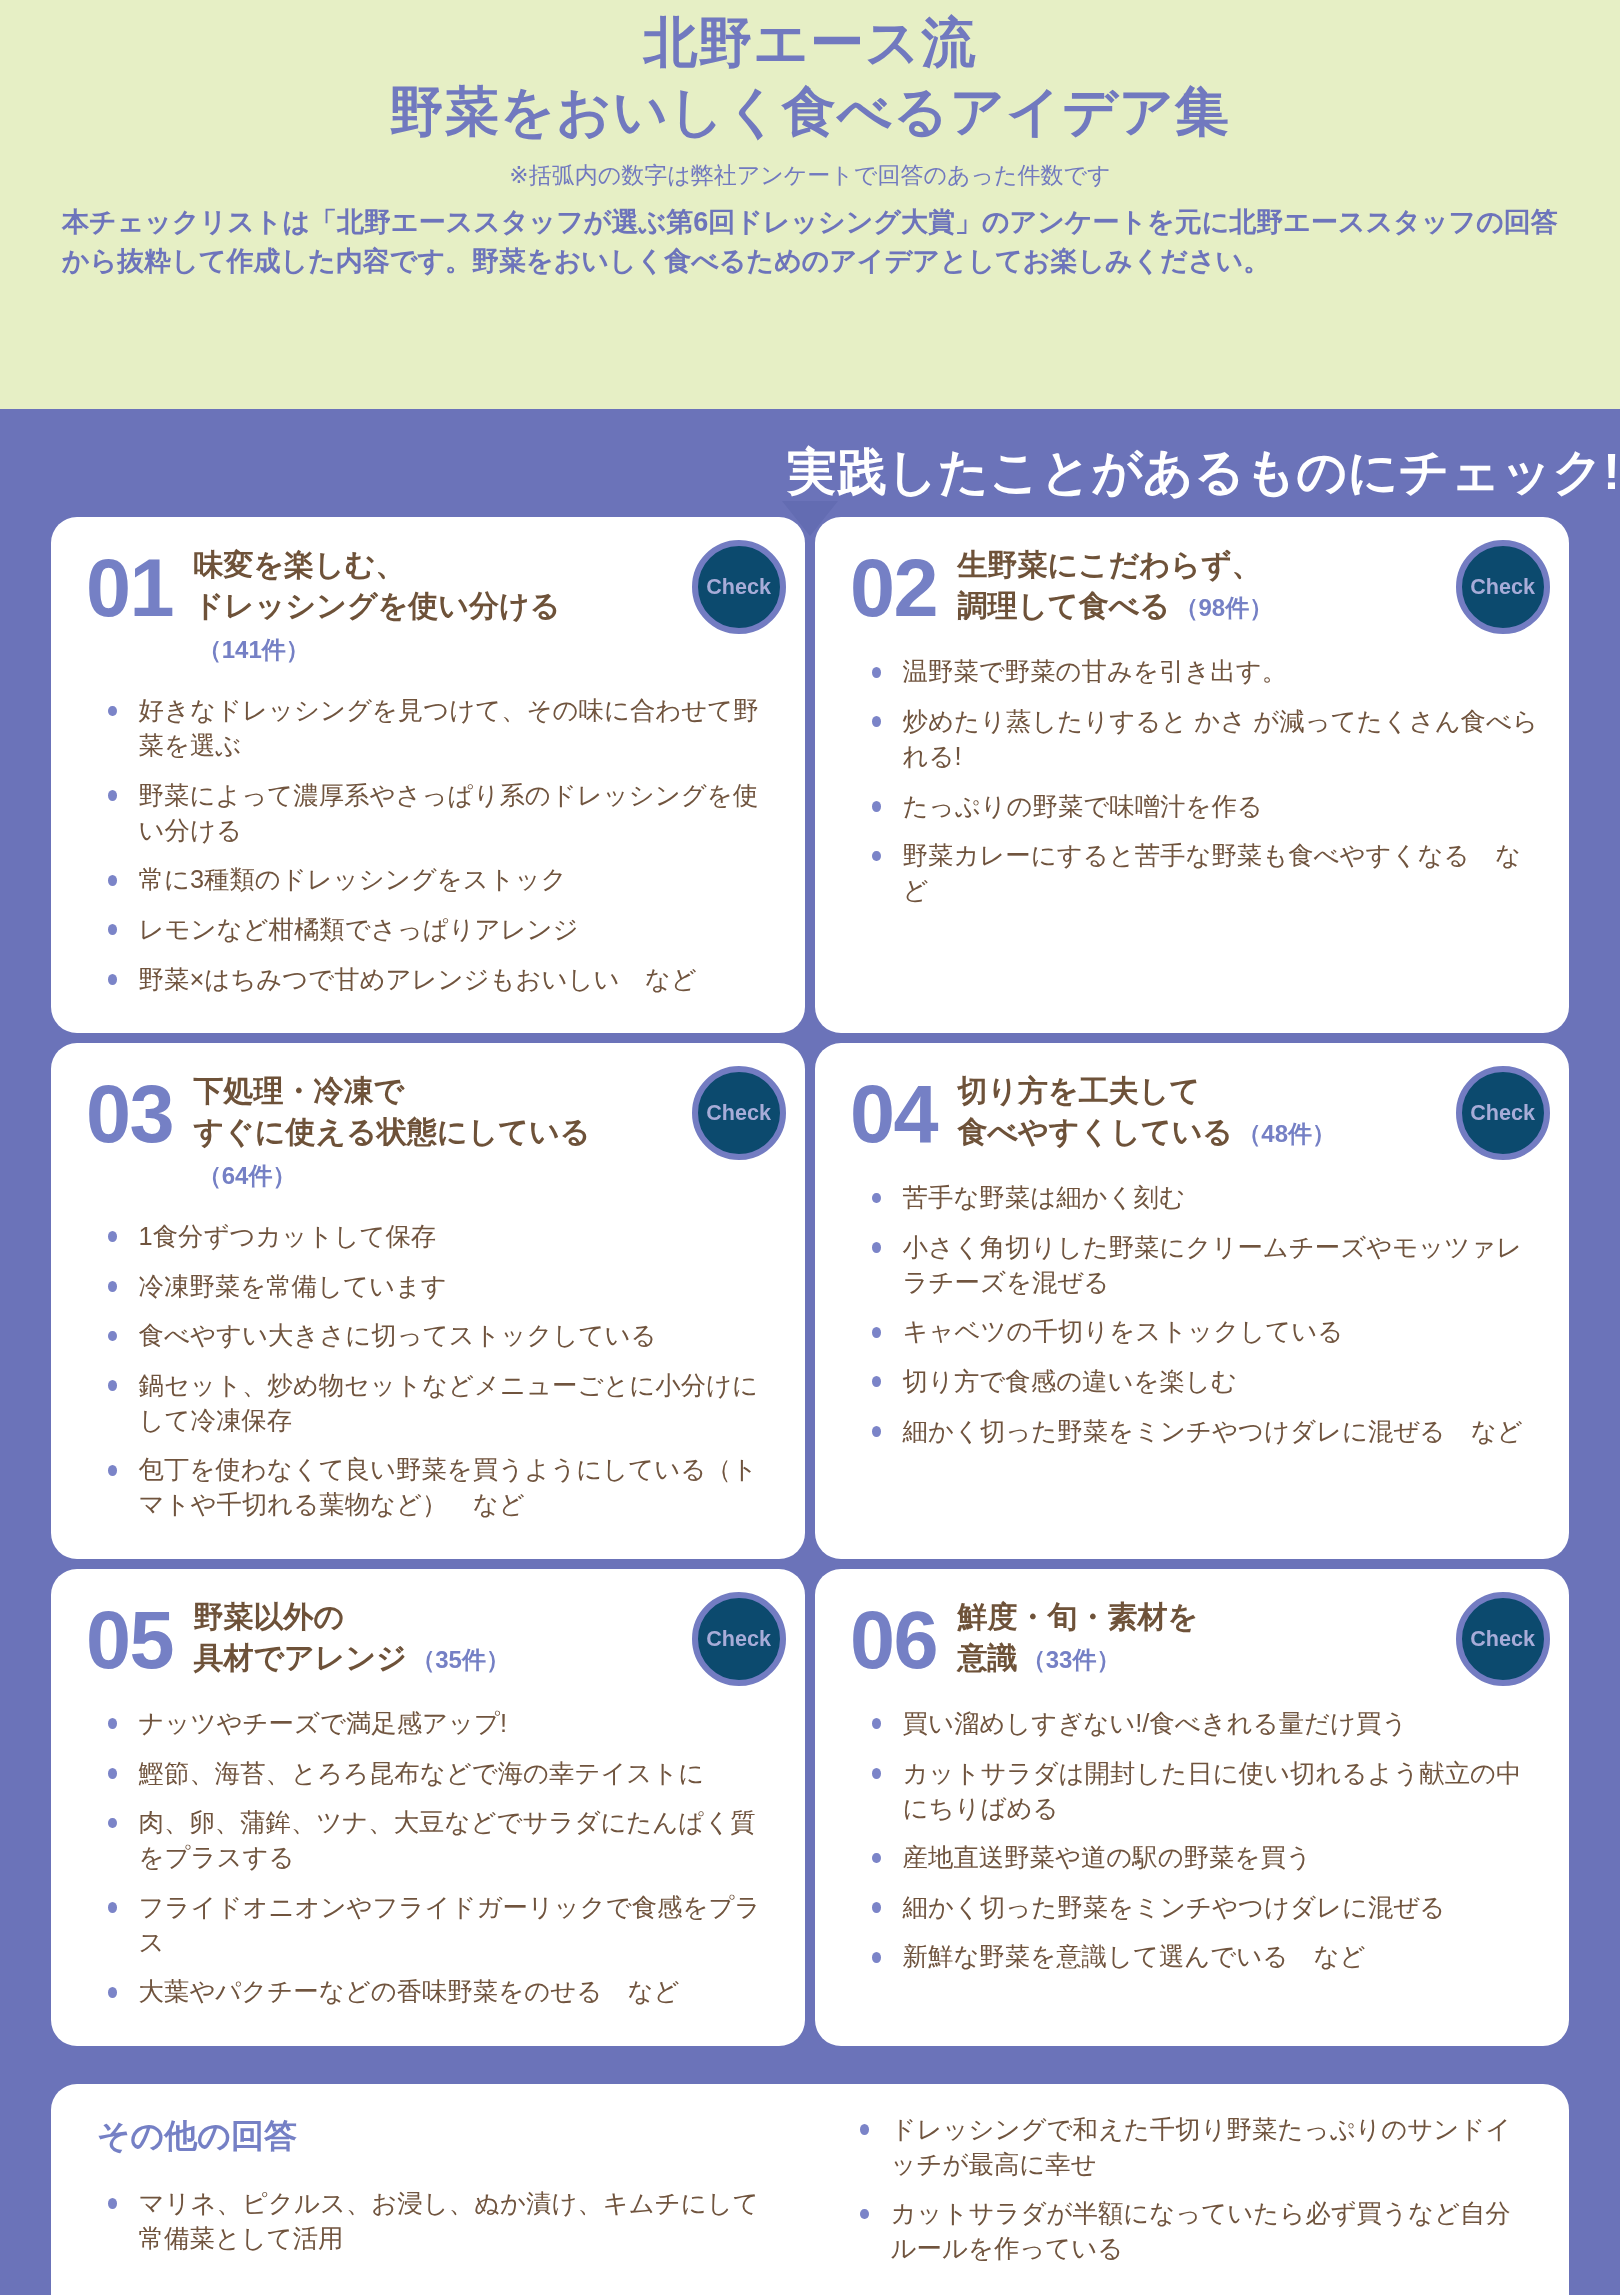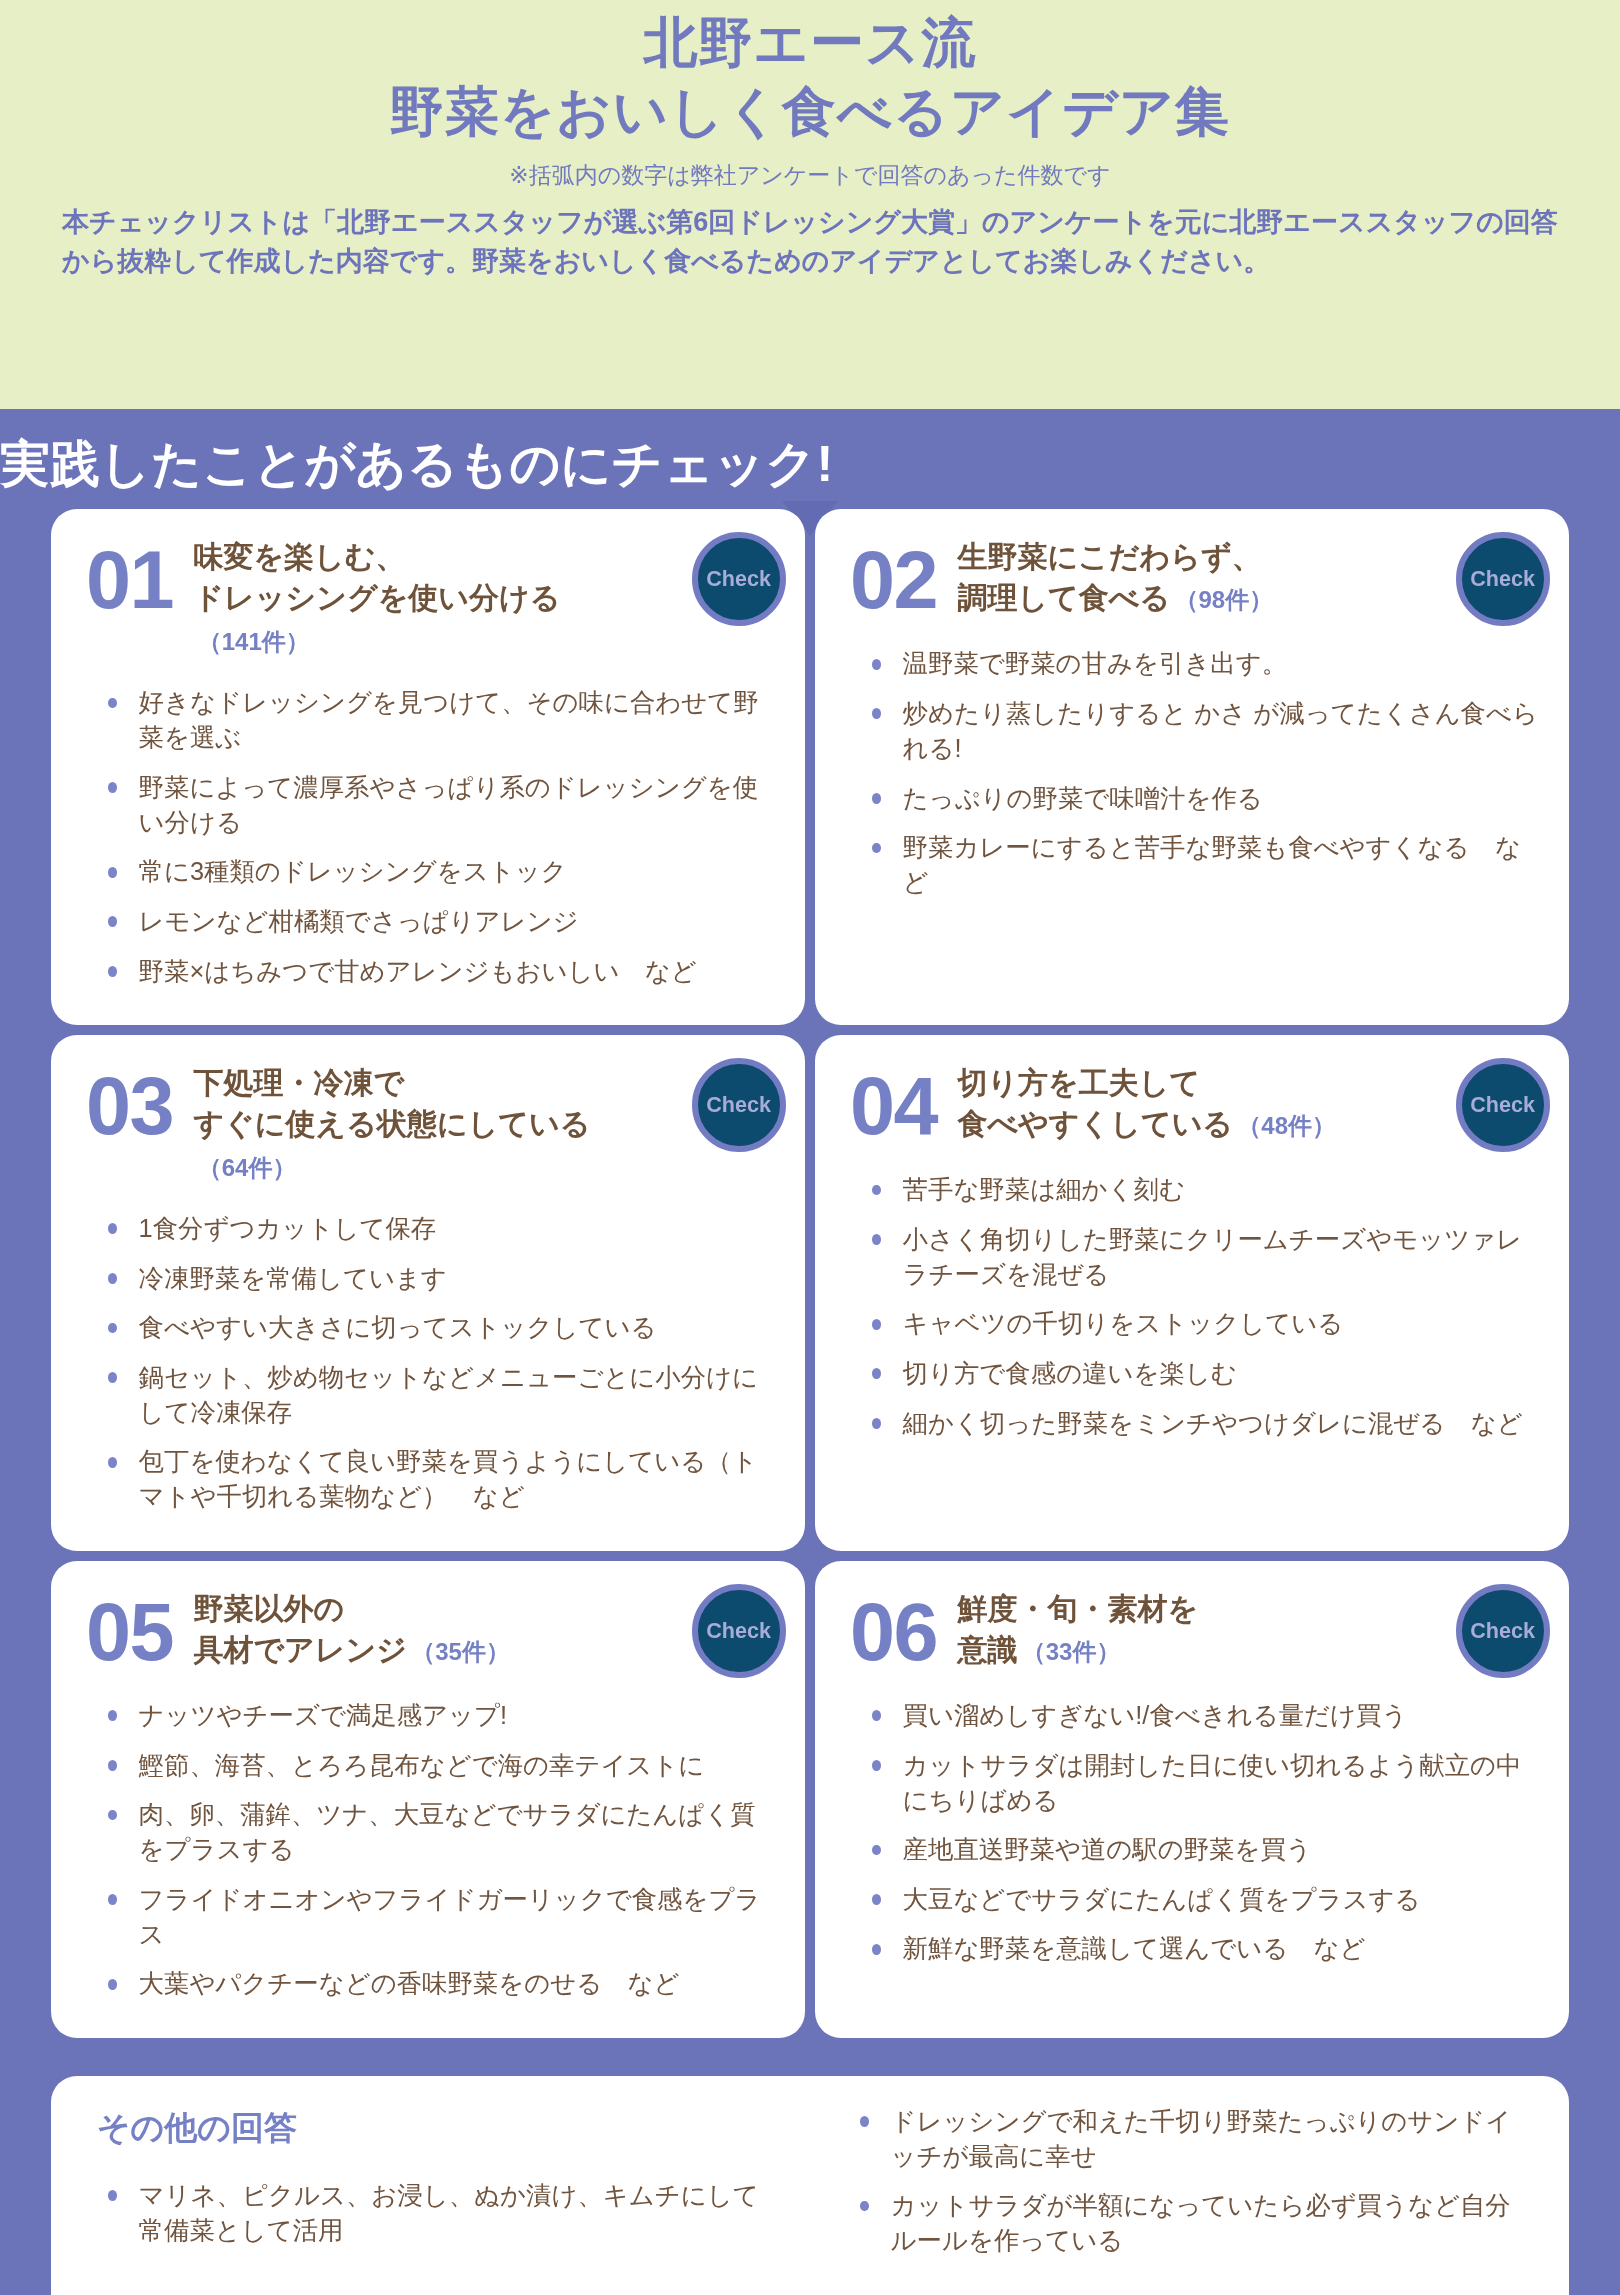--- a/index.html
+++ b/index.html
@@ -6,21 +6,21 @@
   body{font-family:"Liberation Sans","DejaVu Sans",sans-serif;}
   .page{position:relative;width:1620px;height:2295px;background:#6b73b9;overflow:hidden;}
 
   
   .header{background:#e6efc5;height:409px;box-sizing:border-box;padding-top:8px;text-align:center;}
   .main-title{font-size:54px;font-weight:bold;color:#7179bf;line-height:1.28;letter-spacing:1.1px;margin:0;}
   .note{font-size:23px;color:#7179bf;margin-top:14px;}
   .intro{width:1496px;margin:12px auto 0;text-align:left;font-size:27px;line-height:1.44;color:#6d74bb;font-weight:bold;}
 
   
-  .checklist-heading{text-align:left;color:#ffffff;font-size:50px;font-weight:bold;padding-top:25px;margin:0;line-height:1.2;}
+  .checklist-heading{text-align:right;color:#ffffff;font-size:50px;font-weight:bold;padding-top:33px;margin:0;line-height:1.2;}
   .down-arrow{position:absolute;left:782px;top:501px;width:0;height:0;
     border-left:28px solid transparent;border-right:28px solid transparent;border-top:35px solid #636cb2;}
 
   .cards{display:grid;grid-template-columns:1fr 1fr;column-gap:36px;row-gap:37px;margin:15px 51px 0;position:relative;z-index:1;gap:10px;}
   .card{background:#ffffff;border-radius:26px;box-sizing:border-box;position:relative;padding:26px 27px 21.6px 35px;}
   .card.r1{min-height:467px;}
   .card.r2{min-height:468px;}
   .card.r3{min-height:388px;}
 
   .card-head{display:flex;align-items:flex-start;padding-right:108px;}
@@ -148,21 +148,21 @@
         <div class="card-number">06</div>
         <div class="card-title"><span>鮮度・旬・素材を</span><br><span>意識</span><span class="count">（33件）</span></div>
       </div>
       <div class="check-circle">
           <span>Check</span>
         </div>
       <ul class="items">
         <li>買い溜めしすぎない!/食べきれる量だけ買う</li>
         <li>カットサラダは開封した日に使い切れるよう献立の中にちりばめる</li>
         <li>産地直送野菜や道の駅の野菜を買う</li>
-        <li>大豆などでサラダにたんぱく質をプラスする</li>
+        <li>細かく切った野菜をミンチやつけダレに混ぜる</li>
         <li>新鮮な野菜を意識して選んでいる　など</li>
       </ul>
     </div>
 
   </div>
 
   <div class="others">
     <div class="others-col">
       <div class="others-heading">その他の回答</div>
       <ul class="items">

